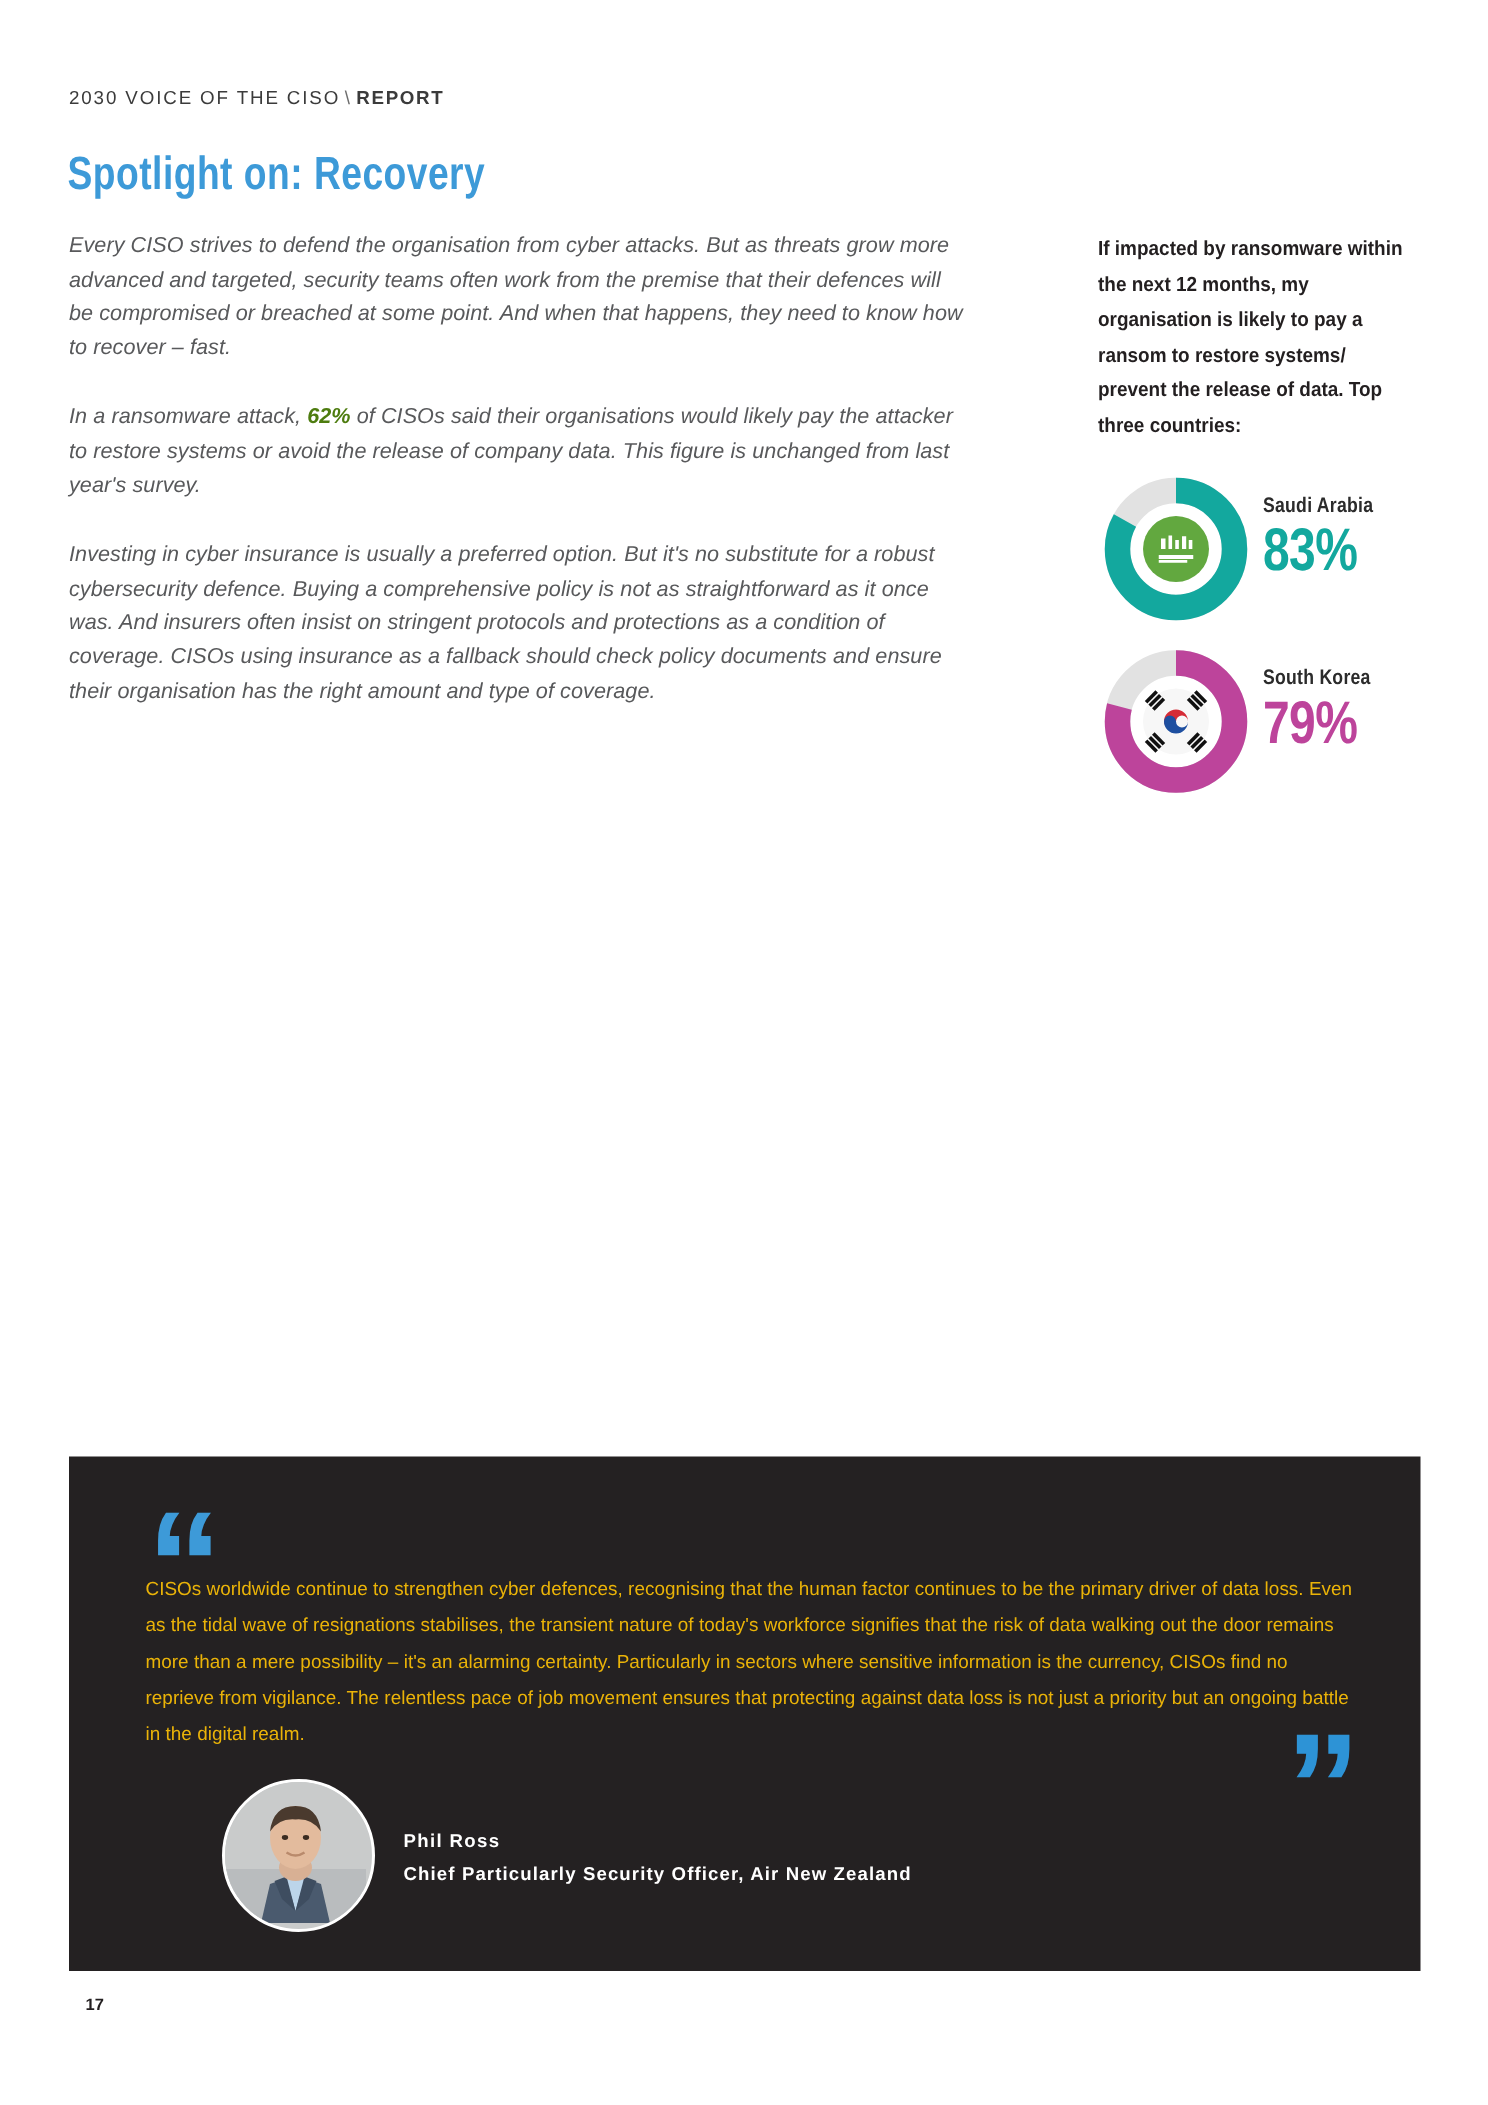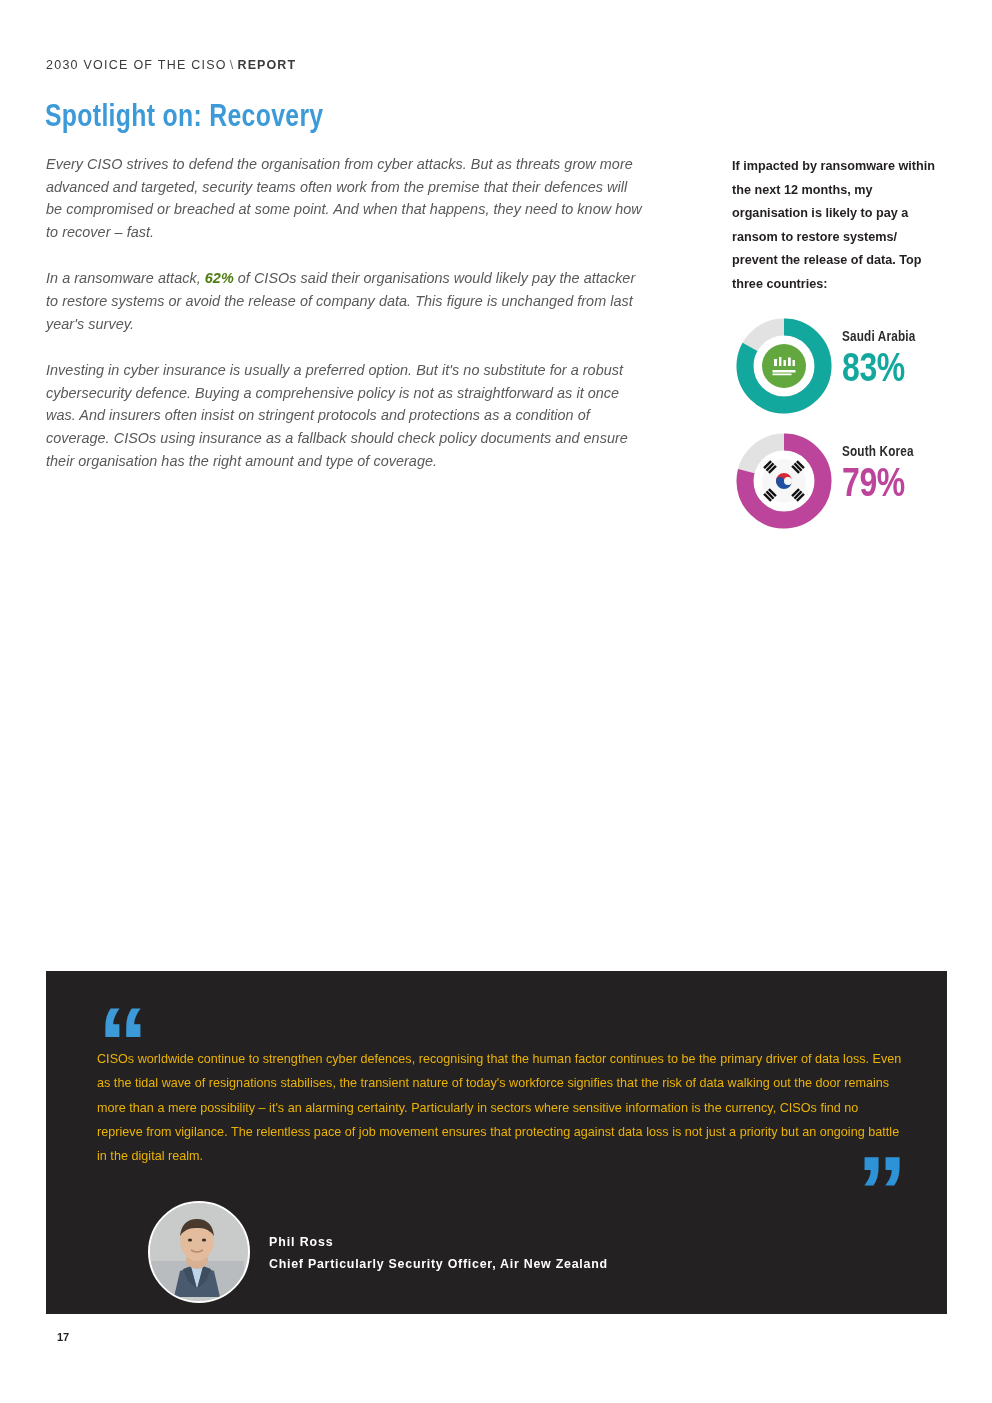--- a/index.html
+++ b/index.html
@@ -167,21 +167,21 @@
     width: 810px;
     font-size: 12.6px;
     line-height: 24.3px;
     color: #eab308;
     letter-spacing: 0.02px;
   }
 
   .attribution {
     position: absolute;
     left: 51px;
-    top: 230px;
+    top: 215px;
     width: 700px;
     height: 110px;
     text-decoration: underline;
   }
   .avatar {
     position: absolute;
     left: 51px;
     top: 0;
     width: 98px;
     height: 98px;

